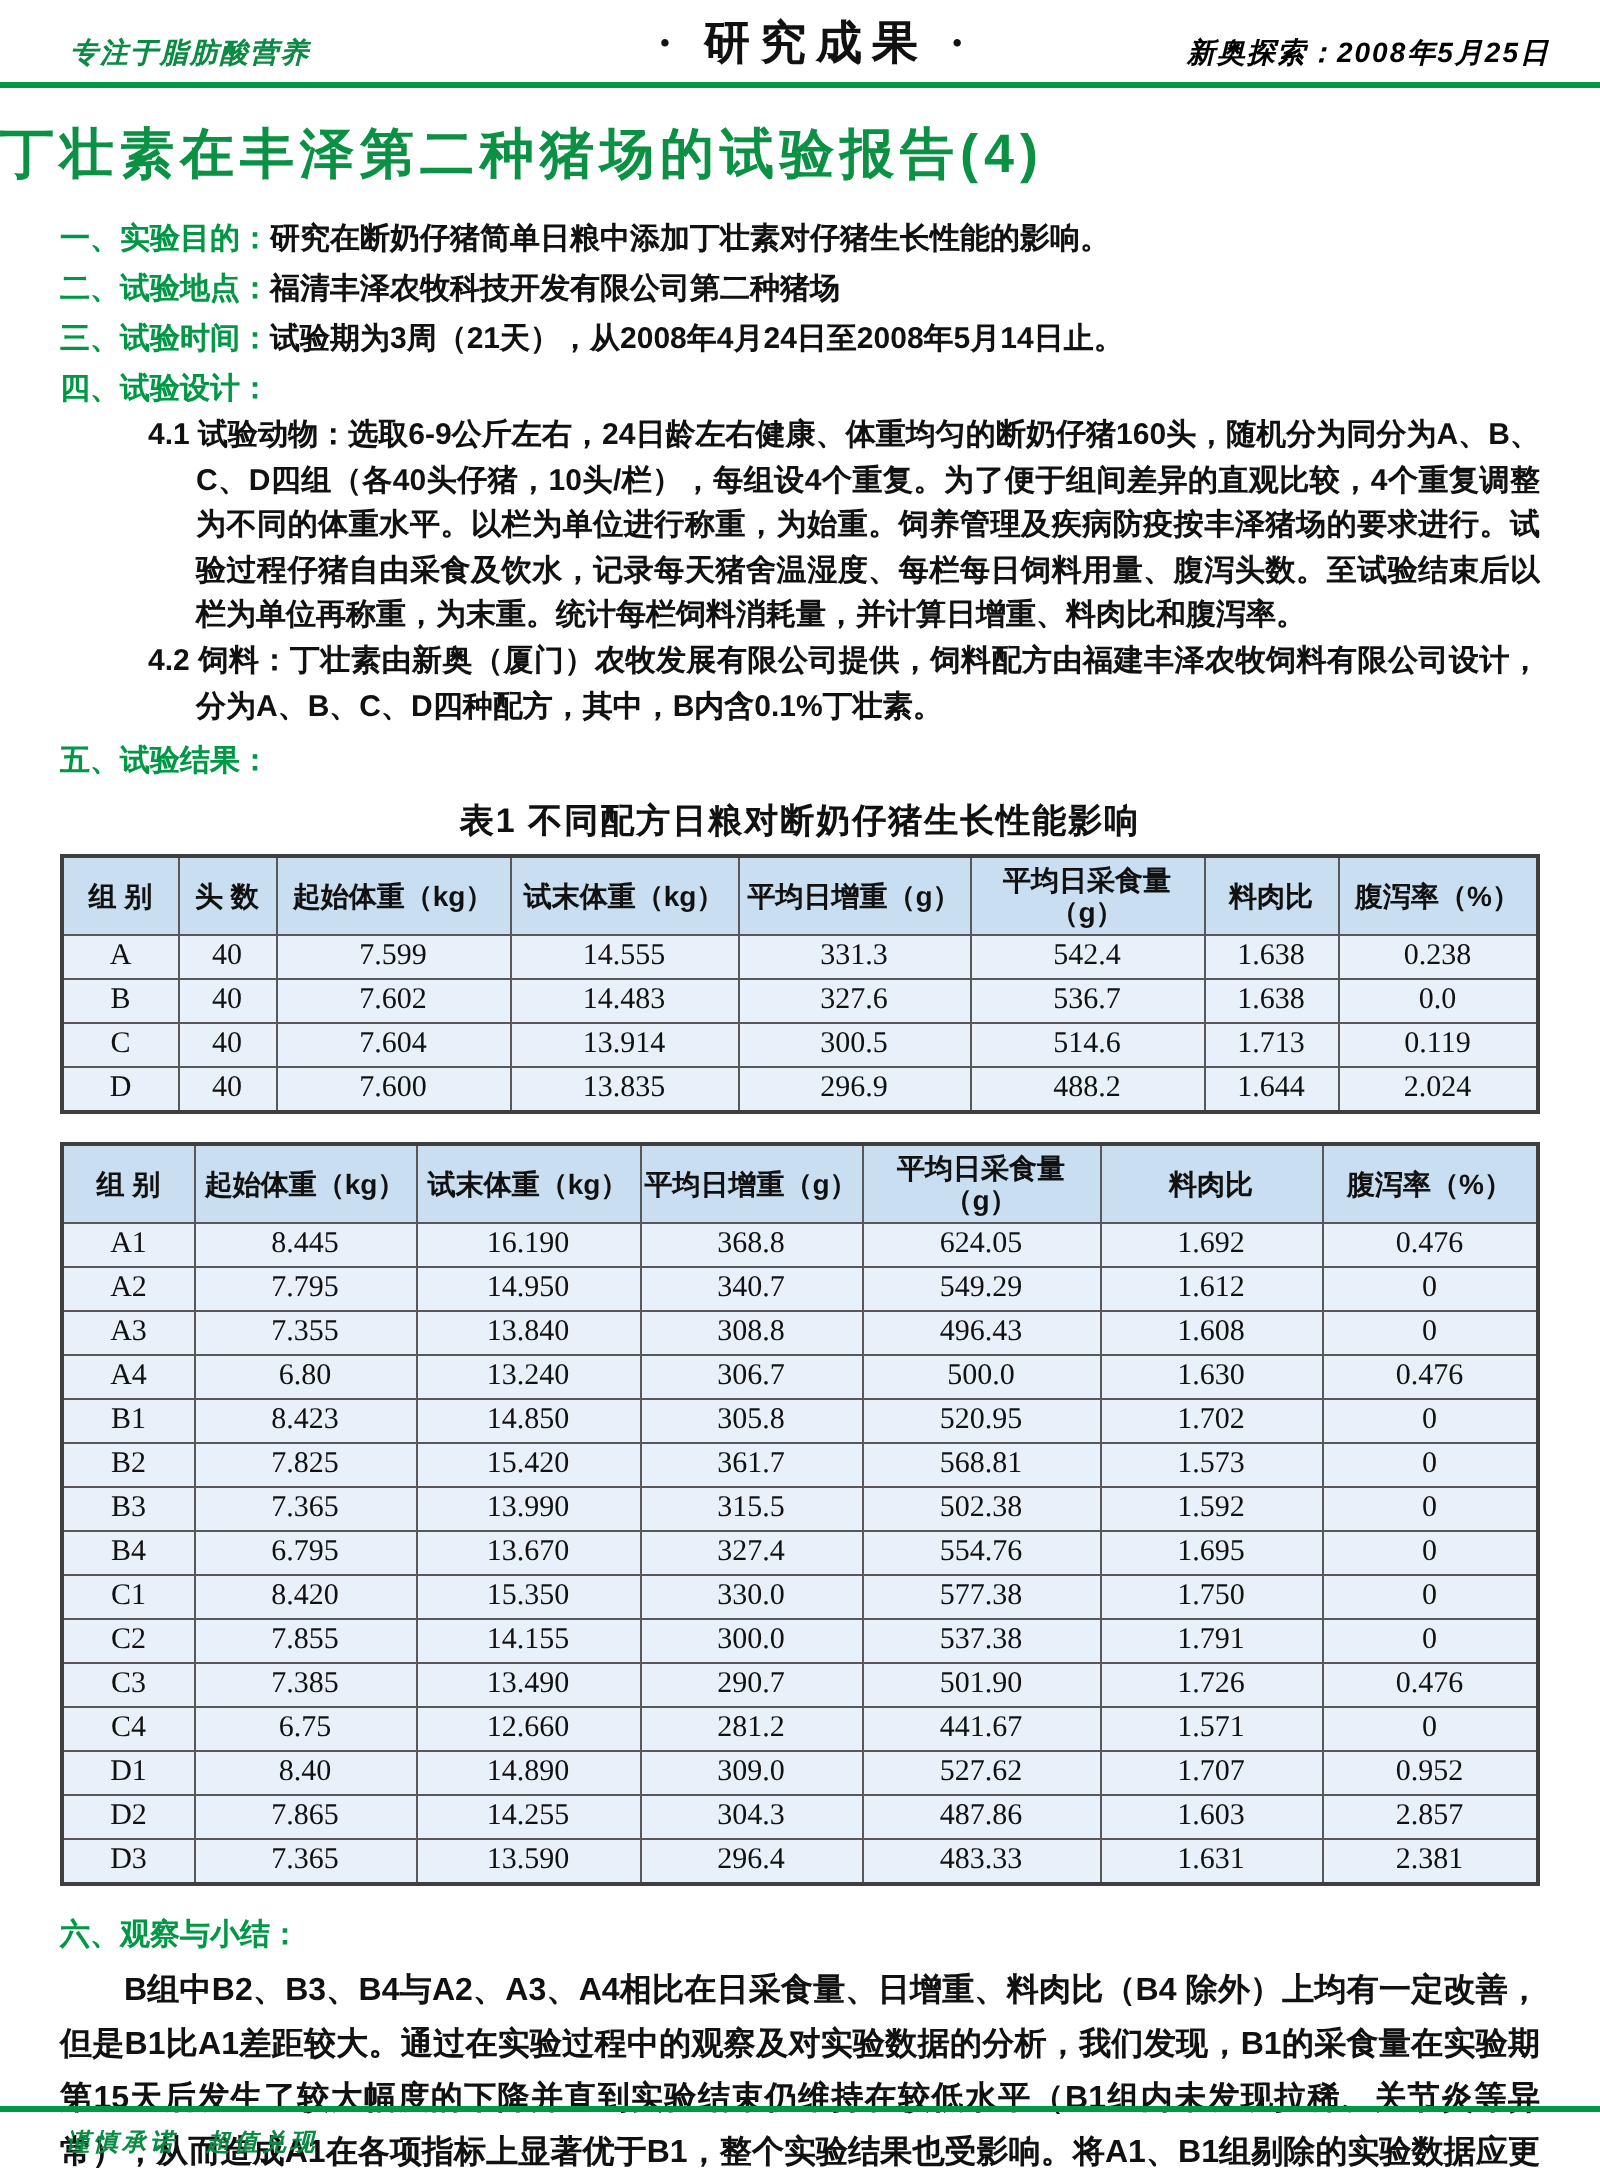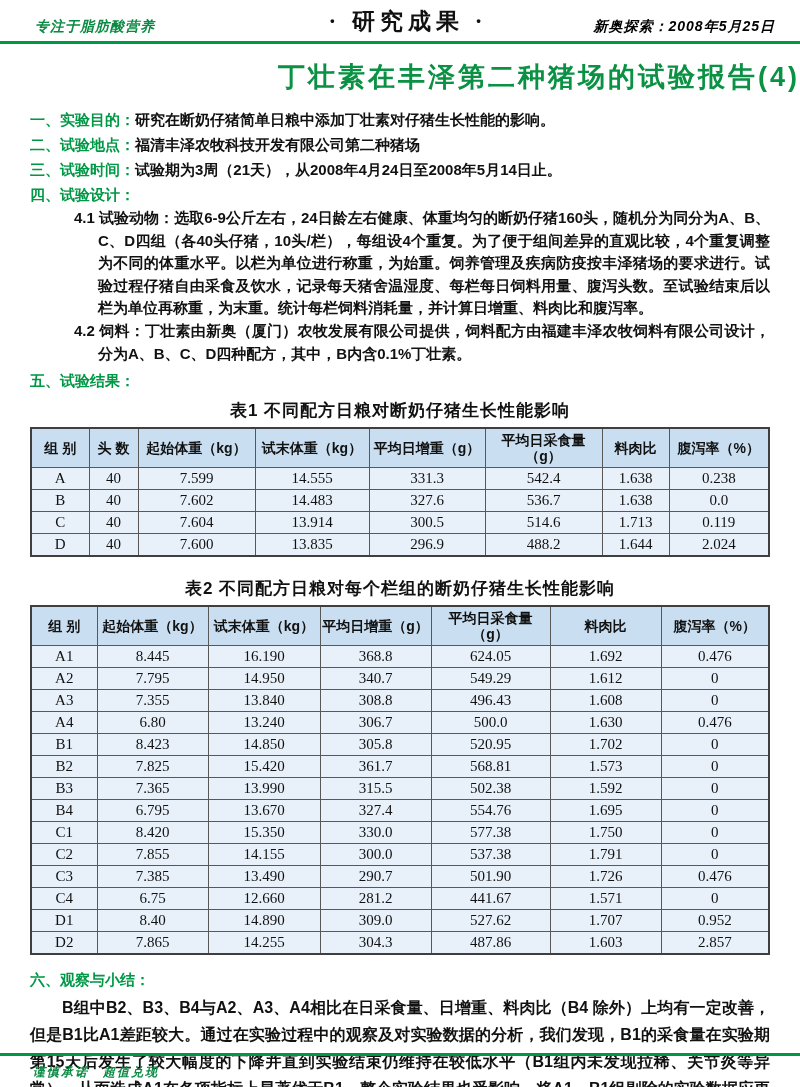--- a/index.html
+++ b/index.html
@@ -22,21 +22,21 @@
   .masthead .masthead-center {
     position:absolute; left:16px; right:0; bottom:4px; text-align:center;
     color:#111; font-size:23px; font-weight:bold; letter-spacing:5px;
     font-family:"Liberation Serif", serif;
   }
   .masthead .slogan-right {
     color:#000000; font-size:14px; font-weight:bold; font-style:italic; letter-spacing:1px;
   }
   
   .report-title {
-    margin-top:15px; text-align:right; color:#0a9143;
+    margin-top:15px; text-align:left; color:#0a9143;
     font-size:27px; font-weight:bold; letter-spacing:3px;
   }
   
   .content { padding:12px 30px 0 30px; }
   .sec-line { font-size:15px; line-height:25px; text-align:justify; }
   .sec-label { color:#009845; font-weight:bold; }
   .sec-text  { color:#111; font-weight:600; }
   .design-item {
     font-size:15px; line-height:22.6px; text-align:justify;
     margin-left:44px; padding-left:24px; text-indent:-24px;
@@ -172,21 +172,20 @@
             <td>296.9</td>
             <td>488.2</td>
             <td>1.644</td>
             <td>2.024</td>
           </tr>
         </tbody>
     </table>
 
     <div class="gap14"></div>
 
-    <div class="tbl-title">表2 不同配方日粮对每个栏组的断奶仔猪生长性能影响</div>
     <table>
       <colgroup>
         <col style="width:66px">
           <col style="width:111px">
           <col style="width:112px">
           <col style="width:111px">
         <col style="width:119px">
           <col style="width:111px">
           <col>
       </colgroup>
@@ -321,20 +320,29 @@
           </tr>
           <tr>
             <td>D2</td>
             <td>7.865</td>
             <td>14.255</td>
             <td>304.3</td>
             <td>487.86</td>
             <td>1.603</td>
             <td>2.857</td>
           </tr>
+          <tr>
+            <td>D3</td>
+            <td>7.365</td>
+            <td>13.590</td>
+            <td>296.4</td>
+            <td>483.33</td>
+            <td>1.631</td>
+            <td>2.381</td>
+          </tr>
         </tbody>
     </table>
 
     <div class="sec-line summary-label">
       <span class="sec-label">六、观察与小结：</span>
     </div>
     <div class="summary-par">B组中B2、B3、B4与A2、A3、A4相比在日采食量、日增重、料肉比（B4 除外）上均有一定改善，但是B1比A1差距较大。通过在实验过程中的观察及对实验数据的分析，我们发现，B1的采食量在实验期第15天后发生了较大幅度的下降并直到实验结束仍维持在较低水平（B1组内未发现拉稀、关节炎等异常），从而造成A1在各项指标上显著优于B1，整个实验结果也受影响。将A1、B1组剔除的实验数据应更贴近实验的真实效果。表明与A组相比，添加丁壮素的B组日增重提高了5.08%，日采食量提高了5.20%，料肉比、腹泻率则基本相同。</div>
 
   </div>
 

